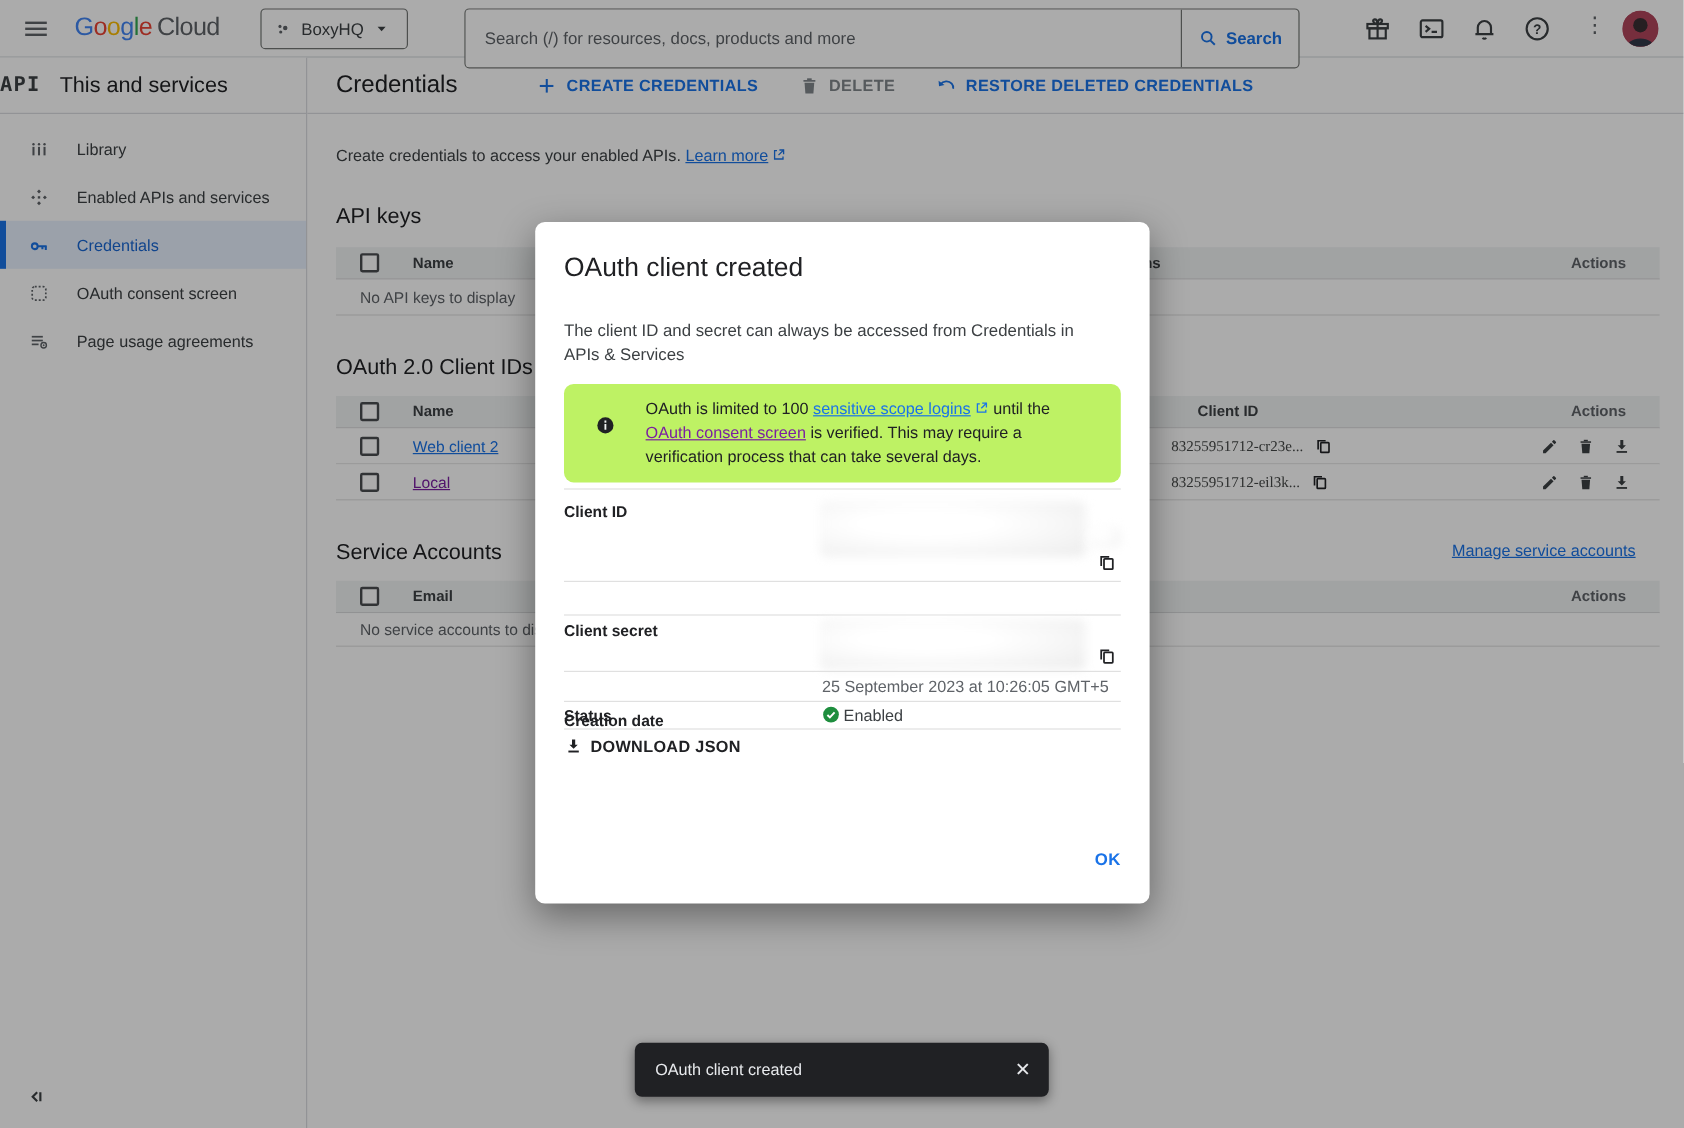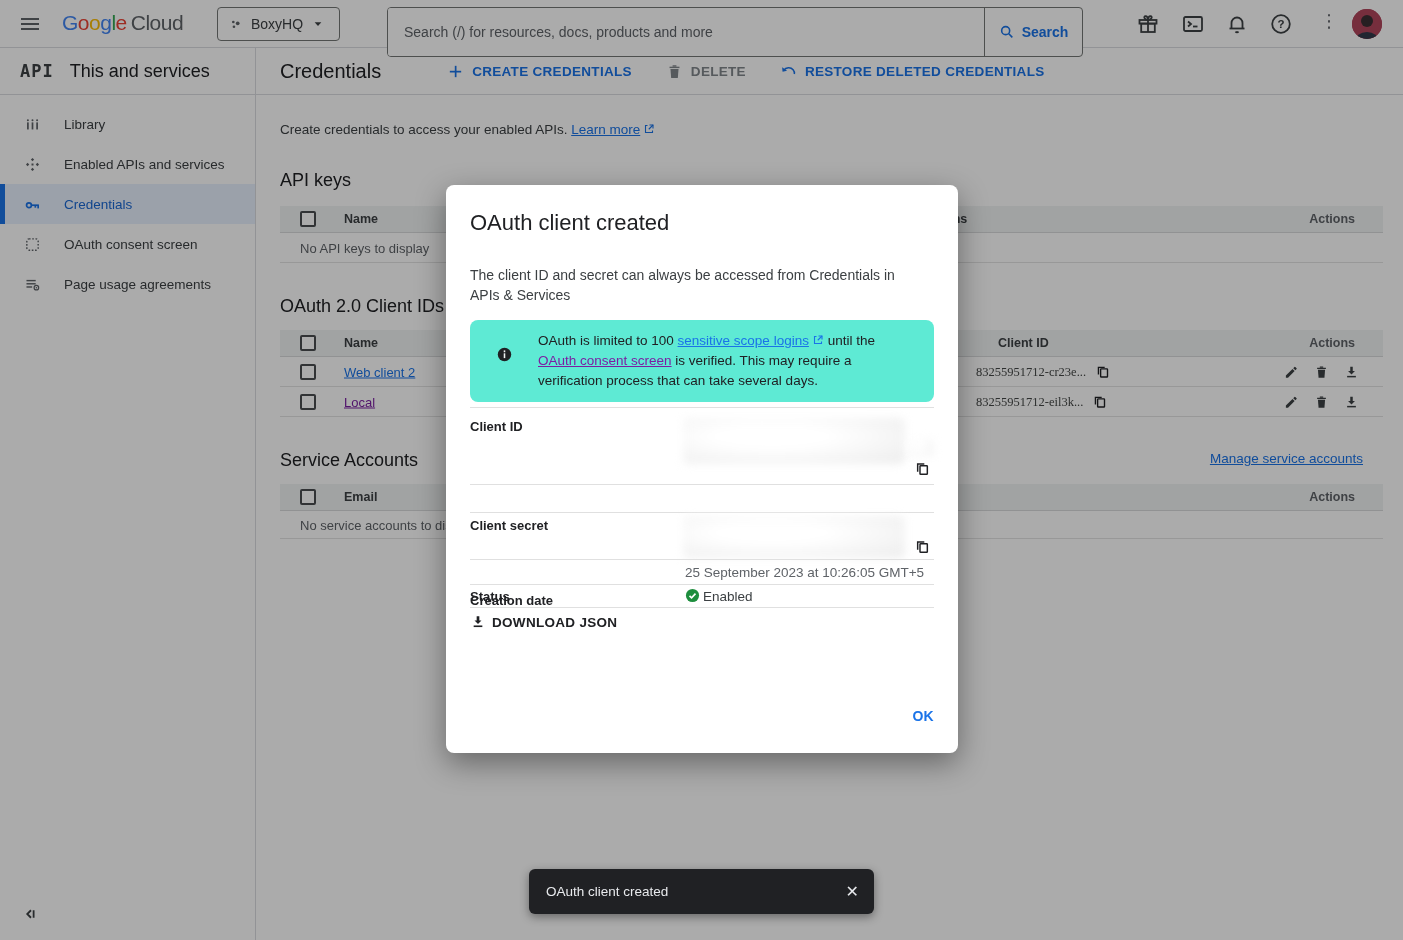--- a/index.html
+++ b/index.html
@@ -27,21 +27,21 @@
     justify-content:center; gap:7px; color:#1a73e8; font-weight:bold; font-size:14px; cursor:pointer; }
   .tb-icon { top:12px; width:24px; height:24px; color:#3c4043; cursor:pointer; }
   .dots-v { top:10px; font-size:18px; color:#5f6368; cursor:pointer; letter-spacing:0; }
   .avatar { left:1352px; top:9px; width:30px; height:30px; border-radius:50%;
     background:#b0455c; overflow:hidden; cursor:pointer; }
 
   
   .sidebar { position:absolute; left:0; top:48px; width:256px; height:892px; background:#fff;
     border-right:1px solid #dadce0; z-index:1; }
   .side-head { height:47px; border-bottom:1px solid #dadce0; display:flex; align-items:center;
-    padding-left:20px; gap:16px; }
+    gap:16px; }
   .api-glyph { font-family:"DejaVu Sans Mono", monospace; font-weight:bold; font-size:17px;
     color:#3c4043; letter-spacing:1px; }
   .side-title { font-size:18px; color:#202124; }
   .side-items { padding-top:9px; }
   .side-item { position:relative; height:40px; display:flex; align-items:center; cursor:pointer;
     color:#3c4043; font-size:13.5px; }
   .side-item .ic { position:absolute; left:24px; width:17px; height:17px; color:#5f6368; }
   .side-item .lbl { position:absolute; left:64px; }
   .side-item.selected { background:#e8f0fe; color:#1967d2; }
   .side-item.selected .ic { color:#1a73e8; }
@@ -86,21 +86,21 @@
 
   
   .scrim { position:absolute; inset:0; background:rgba(0,0,0,0.33); z-index:10; }
 
   
   .modal { position:absolute; left:446px; top:185px; width:512px; height:568px; background:#fff;
     border-radius:8px; box-shadow:0 10px 30px rgba(0,0,0,.4); z-index:20; }
   .modal .abs { position:absolute; }
   .m-title { left:24px; top:25px; font-size:22px; color:#202124; }
   .m-sub { left:24px; top:80px; width:450px; font-size:14px; line-height:20px; color:#3c4043; }
-  .notice { left:24px; top:135px; width:464px; height:82px; background:#5eead4; border-radius:8px;
+  .notice { left:24px; top:135px; width:464px; height:82px; background:#bef264; border-radius:8px;
     display:flex; }
   .notice .info-ic { flex:0 0 auto; width:17px; height:17px; margin:26px 0 0 26px; color:#202124; }
   .notice .txt { margin:11px 22px 0 25px; font-size:13.5px; line-height:20px; color:#202124; }
   .m-line { left:24px; width:464px; height:0; border-top:1px solid #e0e0e0; }
   .m-label { left:24px; font-size:13px; font-weight:bold; color:#202124; }
   .m-val { left:239px; font-size:13.5px; color:#5f6368; }
   .blob { position:absolute; border-radius:6px; filter:blur(4px);
     background:radial-gradient(ellipse at 40% 40%, #ffffff 30%, #ececec 100%); }
   .copy-btn { left:468px; width:16px; height:16px; color:#202124; cursor:pointer; }
   .status-ic { left:239px; width:15px; height:15px; }

